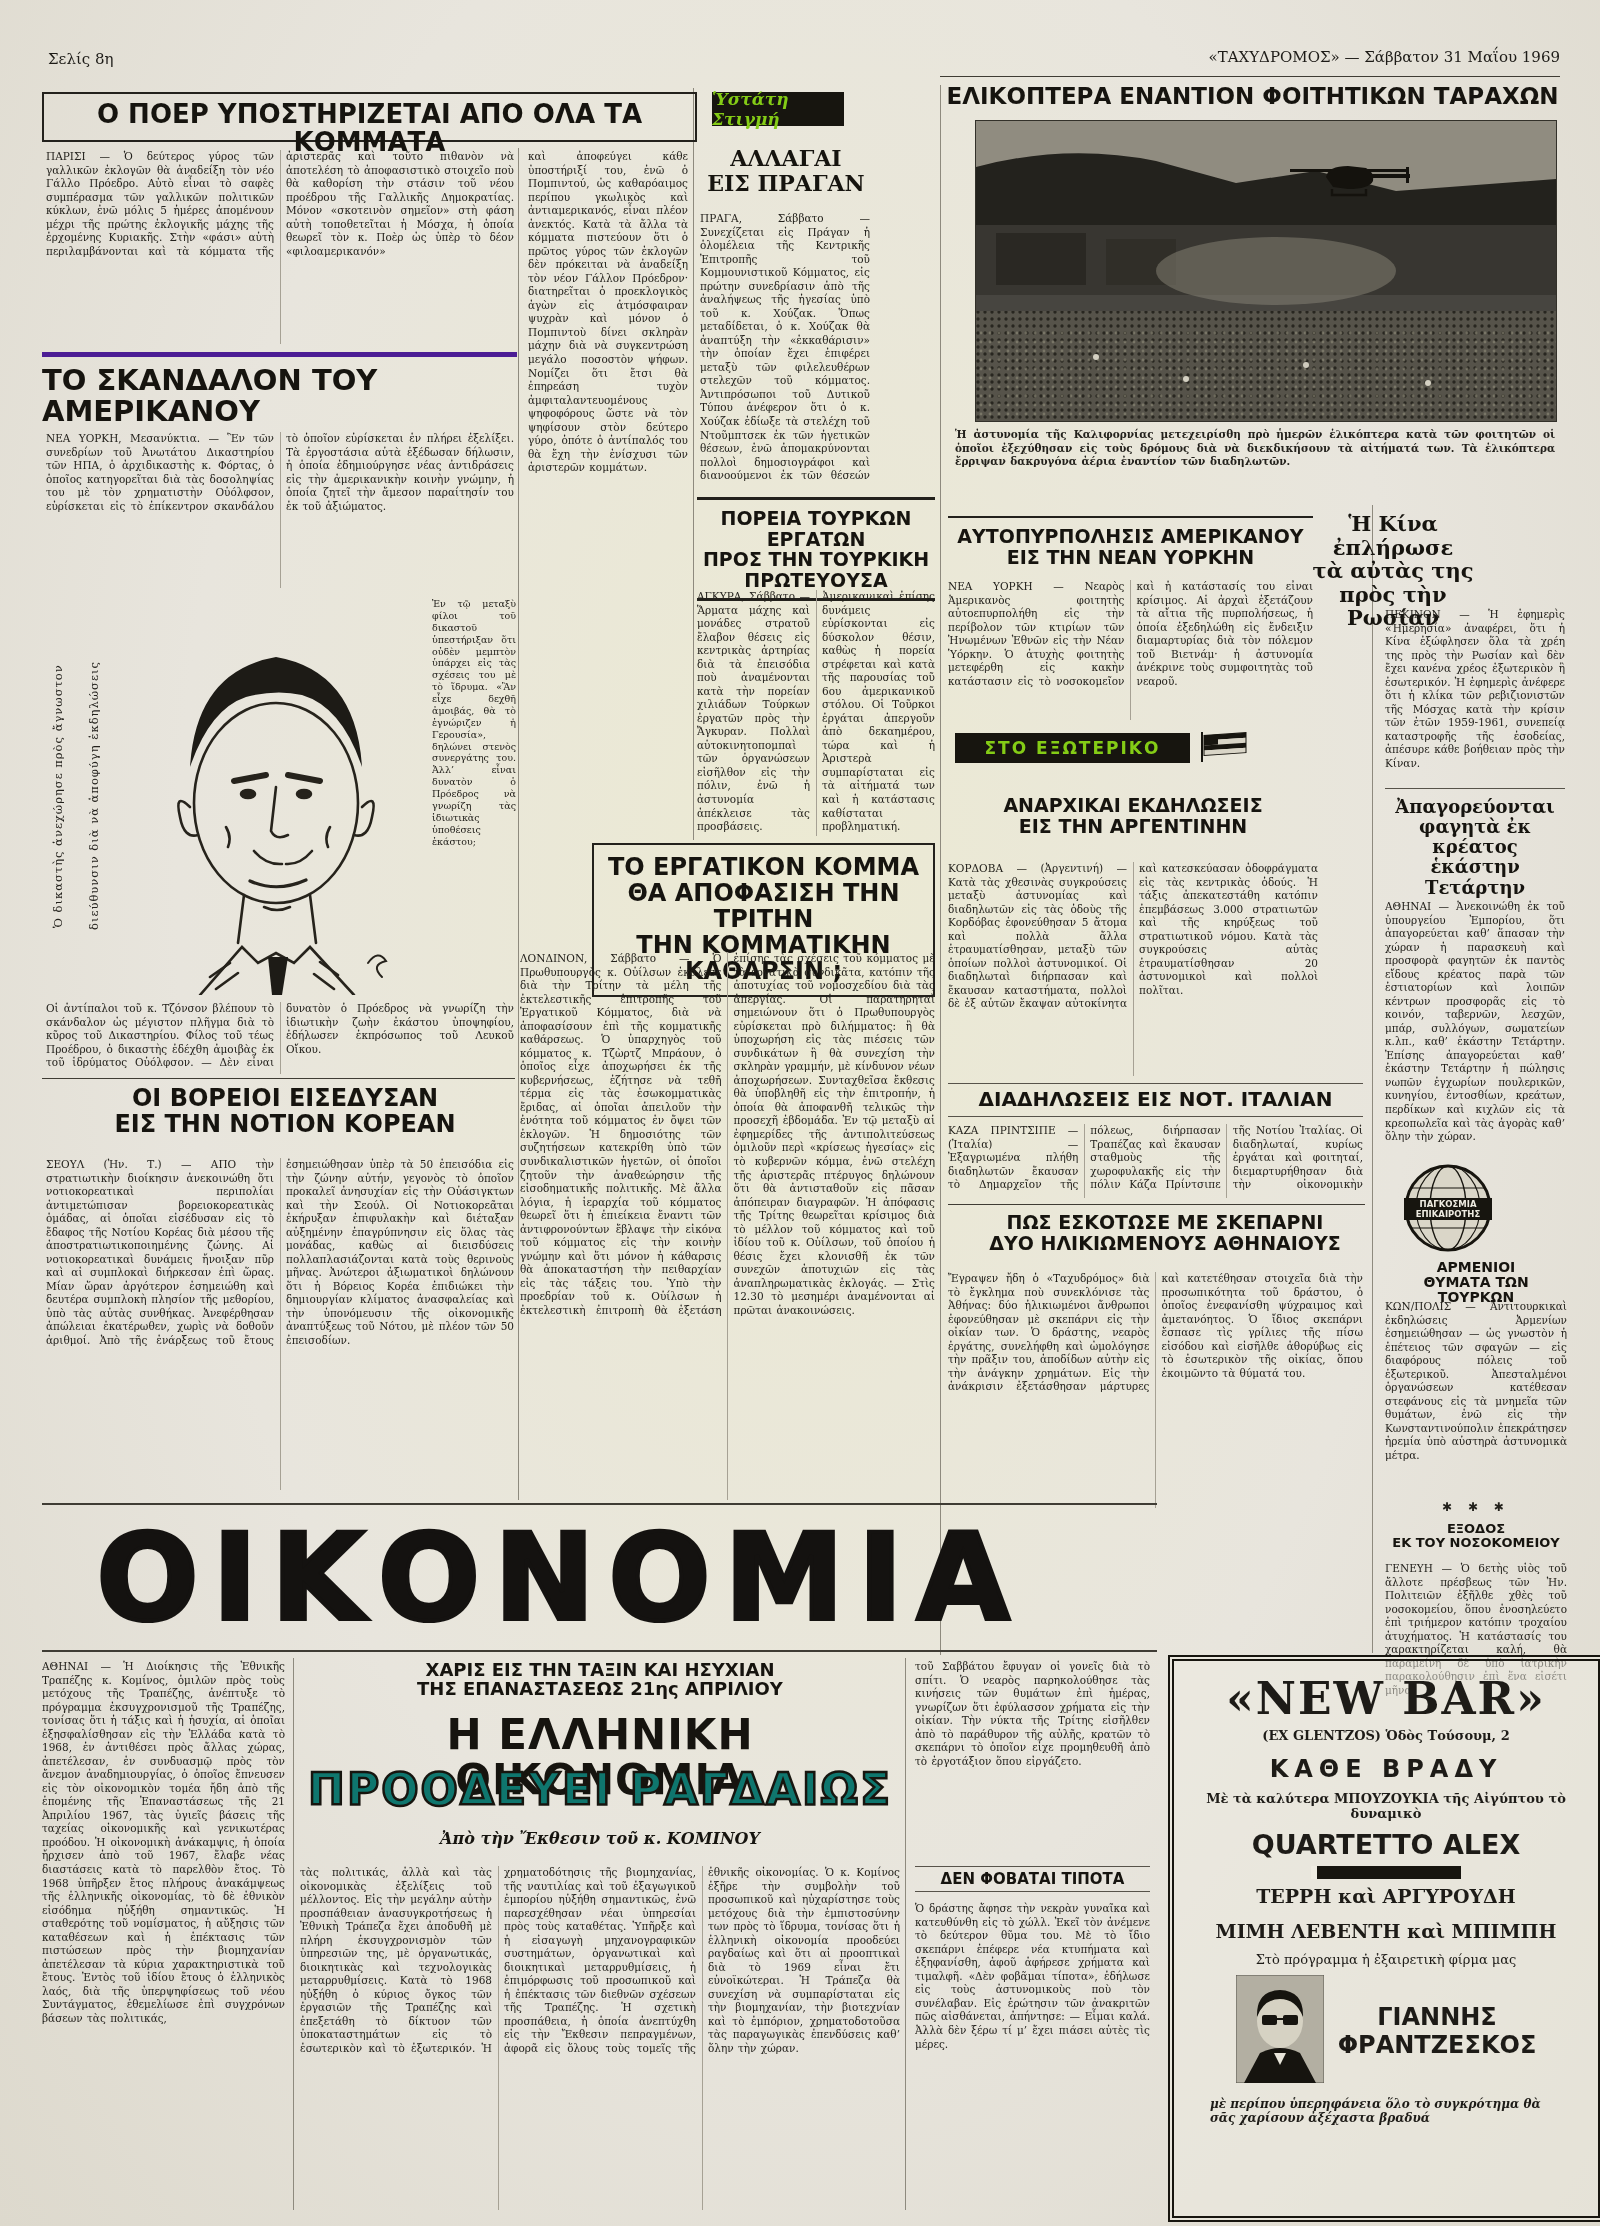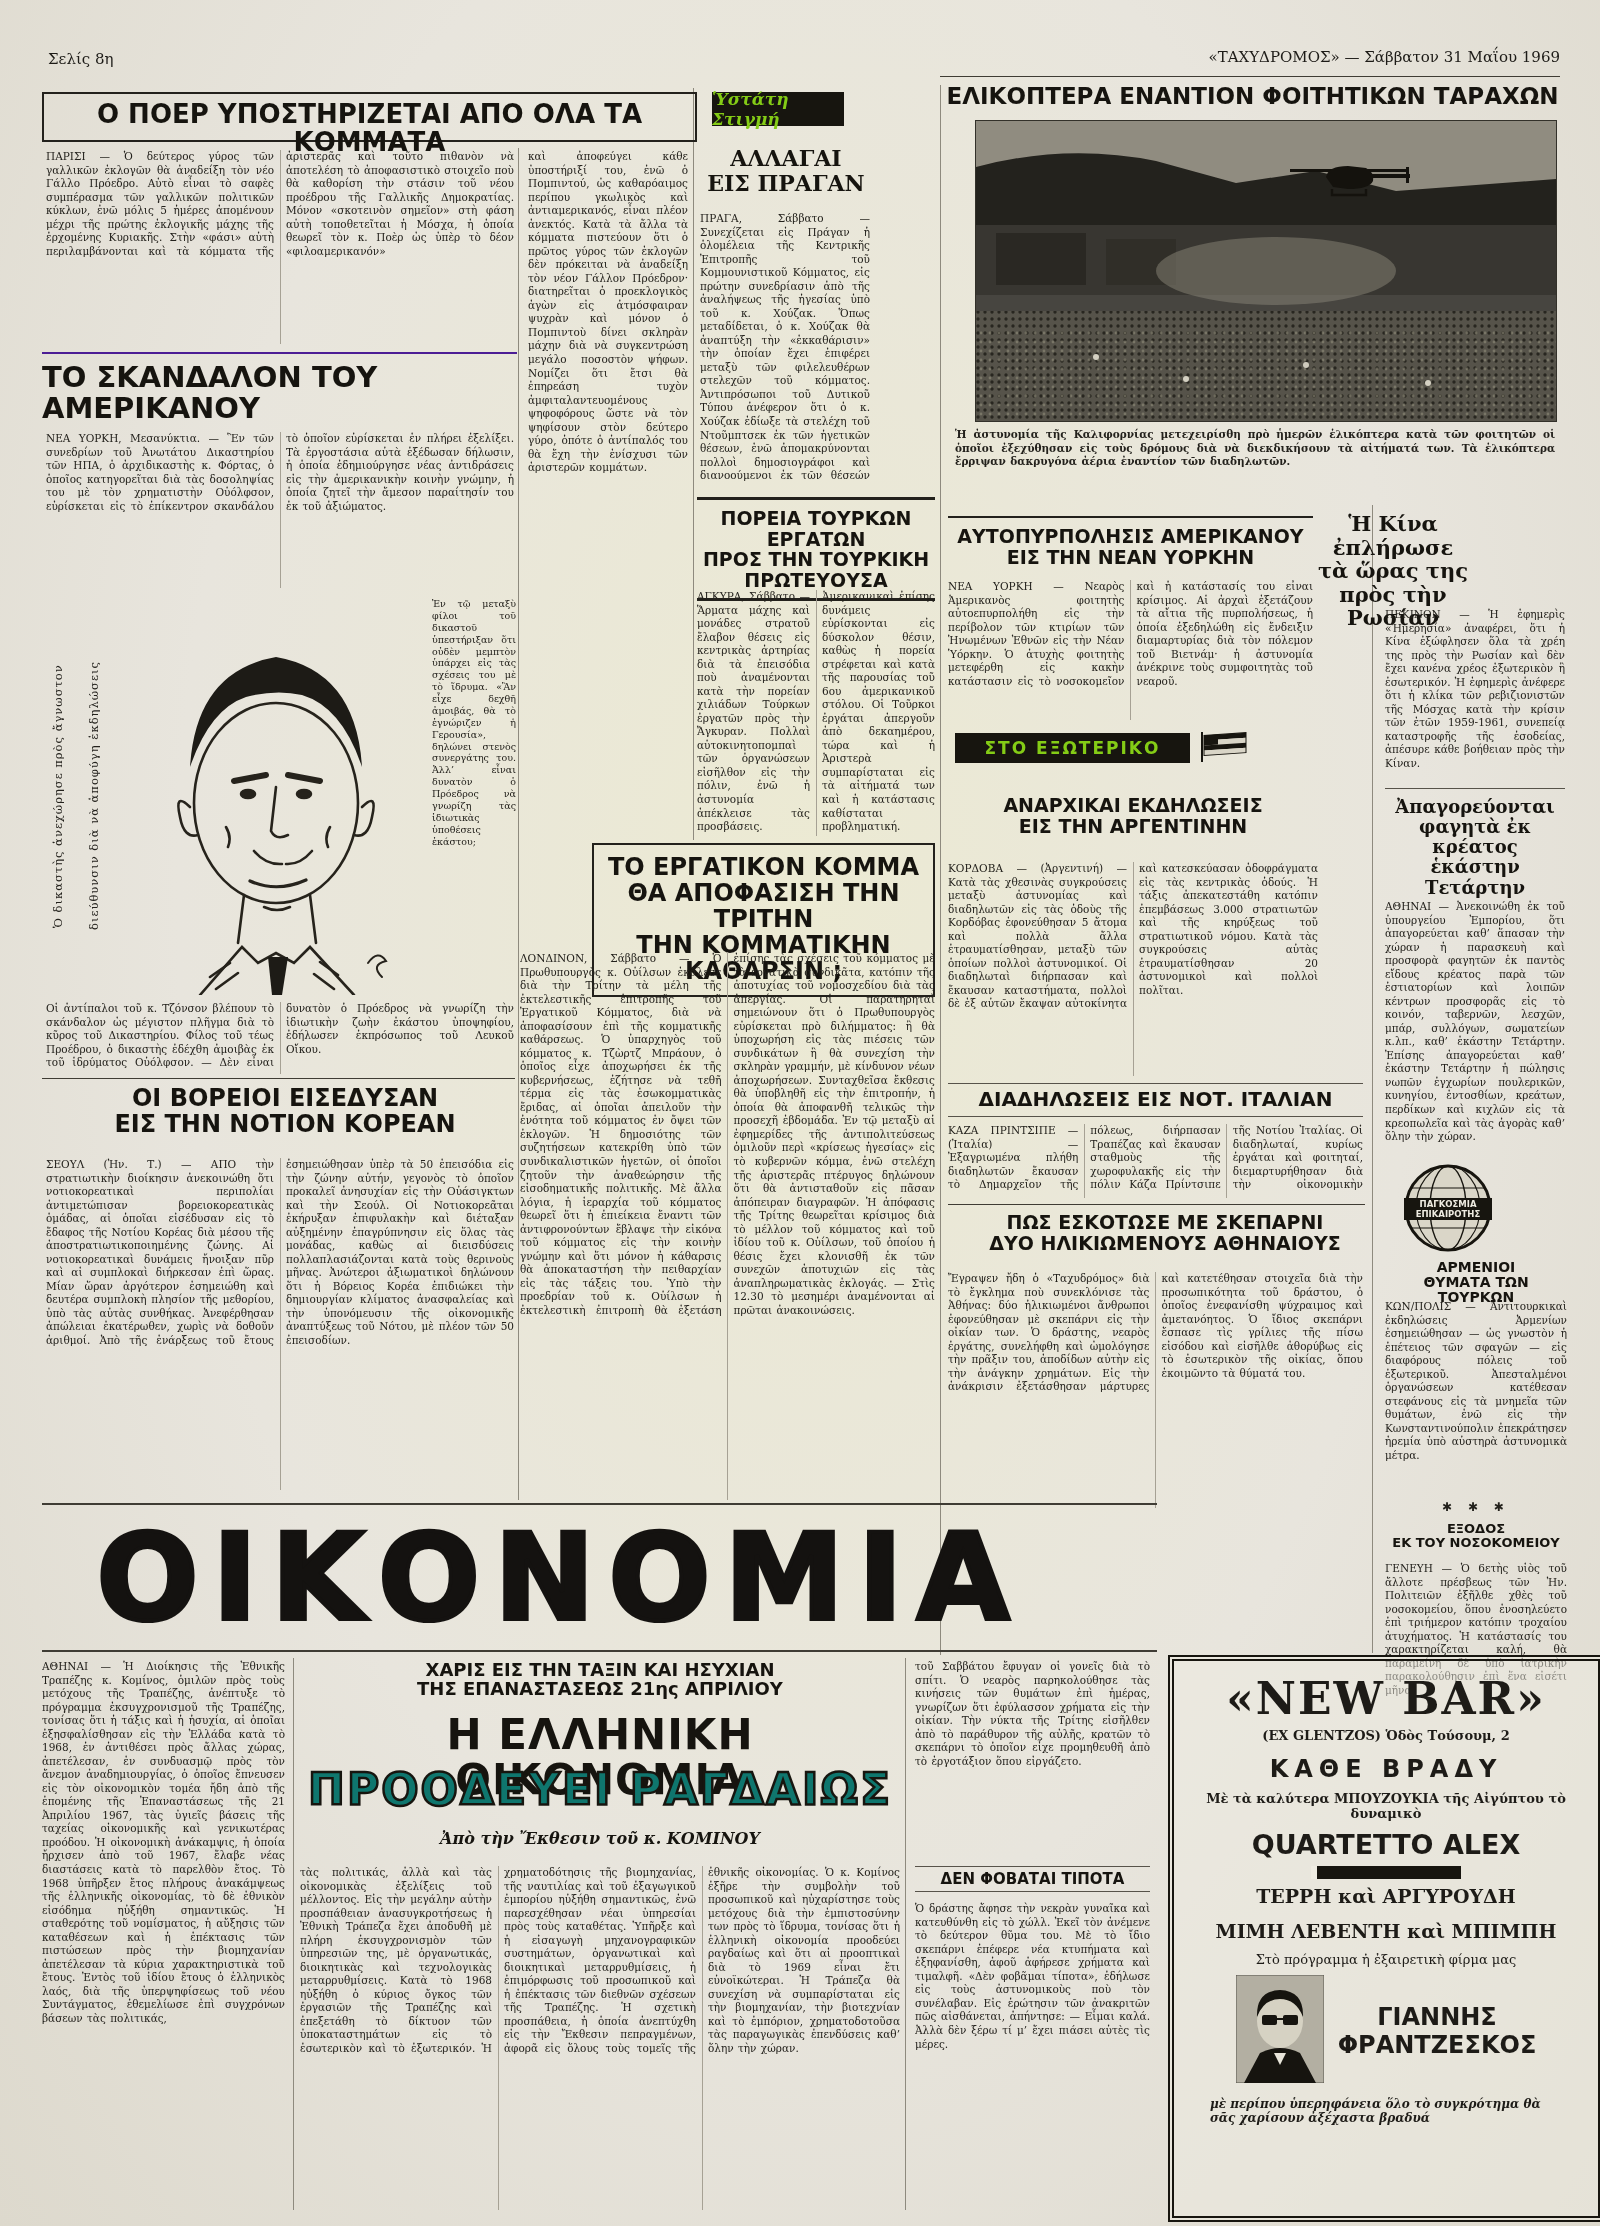--- a/index.html
+++ b/index.html
@@ -49,21 +49,21 @@
 <div class="abs body-text cols2" style="left:46px;top:150px;width:468px;height:194px">ΠΑΡΙΣΙ — Ὁ δεύτερος γύρος τῶν γαλλικῶν ἐκλογῶν θὰ ἀναδείξη τὸν νέο Γάλλο Πρόεδρο. Αὐτὸ εἶναι τὸ σαφὲς συμπέρασμα τῶν γαλλικῶν πολιτικῶν κύκλων, ἐνῶ μόλις 5 ἡμέρες ἀπομένουν μέχρι τῆς πρώτης ἐκλογικῆς μάχης τῆς ἐρχομένης Κυριακῆς. Στὴν «φάσι» αὐτὴ περιλαμβάνονται καὶ τὰ κόμματα τῆς ἀριστερᾶς καὶ τοῦτο πιθανὸν νὰ ἀποτελέση τὸ ἀποφασιστικὸ στοιχεῖο ποὺ θὰ καθορίση τὴν στάσιν τοῦ νέου προέδρου τῆς Γαλλικῆς Δημοκρατίας. Μόνον «σκοτεινὸν σημεῖον» στὴ φάση αὐτὴ τοποθετεῖται ἡ Μόσχα, ἡ ὁποία θεωρεῖ τὸν κ. Ποὲρ ὡς ὑπὲρ τὸ δέον «φιλοαμερικανόν»</div>
 <div class="abs body-text" style="left:528px;top:150px;width:160px;height:332px">καὶ ἀποφεύγει κάθε ὑποστήριξί του, ἐνῶ ὁ Πομπιντού, ὡς καθαρόαιμος περίπου γκωλικὸς καὶ ἀντιαμερικανός, εἶναι πλέον ἀνεκτός. Κατὰ τὰ ἄλλα τὰ κόμματα πιστεύουν ὅτι ὁ πρῶτος γύρος τῶν ἐκλογῶν δὲν πρόκειται νὰ ἀναδείξη τὸν νέον Γάλλον Πρόεδρον· διατηρεῖται ὁ προεκλογικὸς ἀγὼν εἰς ἀτμόσφαιραν ψυχρὰν καὶ μόνον ὁ Πομπιντοὺ δίνει σκληρὰν μάχην διὰ νὰ συγκεντρώση μεγάλο ποσοστὸν ψήφων. Νομίζει ὅτι ἔτσι θὰ ἐπηρεάση τυχὸν ἀμφιταλαντευομένους ψηφοφόρους ὥστε νὰ τὸν ψηφίσουν στὸν δεύτερο γύρο, ὁπότε ὁ ἀντίπαλός του θὰ ἔχη τὴν ἐνίσχυσι τῶν ἀριστερῶν κομμάτων.</div>
 
 <div class="abs black-box" style="left:712px;top:92px;width:132px;height:34px;display:flex;align-items:center;justify-content:center;font-style:italic;font-size:17px;font-weight:bold">Ὑστάτη Στιγμή</div>
 <div class="abs serifhead" style="left:700px;top:146px;width:172px;font-size:22px">
   <span>ΑΛΛΑΓΑΙ</span><br>
   <span>ΕΙΣ ΠΡΑΓΑΝ</span>
 </div>
 <div class="abs body-text" style="left:700px;top:212px;width:170px;height:272px">ΠΡΑΓΑ, Σάββατο — Συνεχίζεται εἰς Πράγαν ἡ ὁλομέλεια τῆς Κεντρικῆς Ἐπιτροπῆς τοῦ Κομμουνιστικοῦ Κόμματος, εἰς πρώτην συνεδρίασιν ἀπὸ τῆς ἀναλήψεως τῆς ἡγεσίας ὑπὸ τοῦ κ. Χούζακ. Ὅπως μεταδίδεται, ὁ κ. Χούζακ θὰ ἀναπτύξη τὴν «ἐκκαθάρισιν» τὴν ὁποίαν ἔχει ἐπιφέρει μεταξὺ τῶν φιλελευθέρων στελεχῶν τοῦ κόμματος. Ἀντιπρόσωποι τοῦ Δυτικοῦ Τύπου ἀνέφερον ὅτι ὁ κ. Χούζακ ἐδίωξε τὰ στελέχη τοῦ Ντοῦμπτσεκ ἐκ τῶν ἡγετικῶν θέσεων, ἐνῶ ἀπομακρύνονται πολλοὶ δημοσιογράφοι καὶ διανοούμενοι ἐκ τῶν θέσεών των.</div>
 
-<div class="abs headline" style="left:42px;top:352px;width:475px;font-size:29px;text-align:left;border-top:2px solid #4c1d95;padding-top:8px">
+<div class="abs headline" style="left:42px;top:352px;width:475px;font-size:29px;text-align:left;border-top:5px solid #4c1d95;padding-top:8px">
   <span>ΤΟ ΣΚΑΝΔΑΛΟΝ ΤΟΥ ΑΜΕΡΙΚΑΝΟΥ</span><br>
 </div>
 <div class="abs body-text cols2" style="left:46px;top:432px;width:468px;height:156px">ΝΕΑ ΥΟΡΚΗ, Μεσανύκτια. — Ἓν τῶν συνεδρίων τοῦ Ἀνωτάτου Δικαστηρίου τῶν ΗΠΑ, ὁ ἀρχιδικαστὴς κ. Φόρτας, ὁ ὁποῖος κατηγορεῖται διὰ τὰς δοσοληψίας του μὲ τὸν χρηματιστὴν Οὐόλφσον, εὑρίσκεται εἰς τὸ ἐπίκεντρον σκανδάλου τὸ ὁποῖον εὑρίσκεται ἐν πλήρει ἐξελίξει. Τὰ ἐργοστάσια αὐτὰ ἐξέδωσαν δήλωσιν, ἡ ὁποία ἐδημιούργησε νέας ἀντιδράσεις εἰς τὴν ἀμερικανικὴν κοινὴν γνώμην, ἡ ὁποία ζητεῖ τὴν ἄμεσον παραίτησίν του ἐκ τοῦ ἀξιώματος.</div>
 
 <div class="abs vtext" style="left:52px;top:598px;width:24px;height:396px">Ὁ δικαστὴς ἀνεχώρησε πρὸς ἄγνωστον</div>
 <div class="abs vtext" style="left:88px;top:598px;width:24px;height:396px">διεύθυνσιν διὰ νὰ ἀποφύγη ἐκδηλώσεις</div>
 
 <div class="abs" style="left:130px;top:595px;width:292px;height:400px">
   <svg width="292" height="400" viewBox="0 0 292 400">
     <g stroke="#26231c" stroke-width="2.6" fill="none" stroke-linecap="round">
@@ -143,21 +143,21 @@
 <div class="abs body-text" style="left:955px;top:428px;width:600px;height:56px;font-weight:bold">Ἡ ἀστυνομία τῆς Καλιφορνίας μετεχειρίσθη πρὸ ἡμερῶν ἑλικόπτερα κατὰ τῶν φοιτητῶν οἱ ὁποῖοι ἐξεχύθησαν εἰς τοὺς δρόμους διὰ νὰ διεκδικήσουν τὰ αἰτήματά των. Τὰ ἑλικόπτερα ἔρριψαν δακρυγόνα ἀέρια ἐναντίον τῶν διαδηλωτῶν.</div>
 
 <div class="abs headline" style="left:948px;top:516px;width:365px;font-size:19px;border-top:2px solid #23211c;padding-top:8px">
   <span>ΑΥΤΟΠΥΡΠΟΛΗΣΙΣ ΑΜΕΡΙΚΑΝΟΥ</span><br>
   <span>ΕΙΣ ΤΗΝ ΝΕΑΝ ΥΟΡΚΗΝ</span>
 </div>
 <div class="abs body-text cols2" style="left:948px;top:580px;width:365px;height:140px">ΝΕΑ ΥΟΡΚΗ — Νεαρὸς Ἀμερικανὸς φοιτητὴς αὐτοεπυρπολήθη εἰς τὴν περίβολον τῶν κτιρίων τῶν Ἡνωμένων Ἐθνῶν εἰς τὴν Νέαν Ὑόρκην. Ὁ ἀτυχὴς φοιτητὴς μετεφέρθη εἰς κακὴν κατάστασιν εἰς τὸ νοσοκομεῖον καὶ ἡ κατάστασίς του εἶναι κρίσιμος. Αἱ ἀρχαὶ ἐξετάζουν τὰ αἴτια τῆς πυρπολήσεως, ἡ ὁποία ἐξεδηλώθη εἰς ἔνδειξιν διαμαρτυρίας διὰ τὸν πόλεμον τοῦ Βιετνάμ· ἡ ἀστυνομία ἀνέκρινε τοὺς συμφοιτητὰς τοῦ νεαροῦ.</div>
 
 <div class="abs serifhead" style="left:1303px;top:512px;width:180px;font-size:21px">
   <span>Ἡ Κίνα ἐπλήρωσε</span><br>
-  <span>τὰ ὥρας της</span><br>
+  <span>τὰ αὐτὰς της</span><br>
   <span>πρὸς τὴν Ρωσίαν</span>
 </div>
 <div class="abs body-text" style="left:1385px;top:608px;width:180px;height:188px">ΠΕΚΙΝΟΝ — Ἡ ἐφημερὶς «Ἡμερησία» ἀναφέρει, ὅτι ἡ Κίνα ἐξώφλησεν ὅλα τὰ χρέη της πρὸς τὴν Ρωσίαν καὶ δὲν ἔχει κανένα χρέος ἐξωτερικὸν ἢ ἐσωτερικόν. Ἡ ἐφημερὶς ἀνέφερε ὅτι ἡ κλίκα τῶν ρεβιζιονιστῶν τῆς Μόσχας κατὰ τὴν κρίσιν τῶν ἐτῶν 1959-1961, συνεπείᾳ καταστροφῆς τῆς ἐσοδείας, ἀπέσυρε κάθε βοήθειαν πρὸς τὴν Κίναν.</div>
 
 <div class="abs black-box" style="left:955px;top:733px;width:235px;height:30px;display:flex;align-items:center;justify-content:center;font-family:'DejaVu Sans',sans-serif;font-weight:bold;font-size:17px;letter-spacing:2px">ΣΤΟ ΕΞΩΤΕΡΙΚΟ</div>
 <div class="abs" style="left:1198px;top:730px;width:52px;height:34px">
   <svg width="52" height="34" viewBox="0 0 52 34">
     <line x1="4" y1="2" x2="4" y2="32" stroke="#17150f" stroke-width="2"></line>
     <g transform="skewY(-4)">
       <rect x="6" y="6" width="42" height="5" fill="#17150f"></rect>

